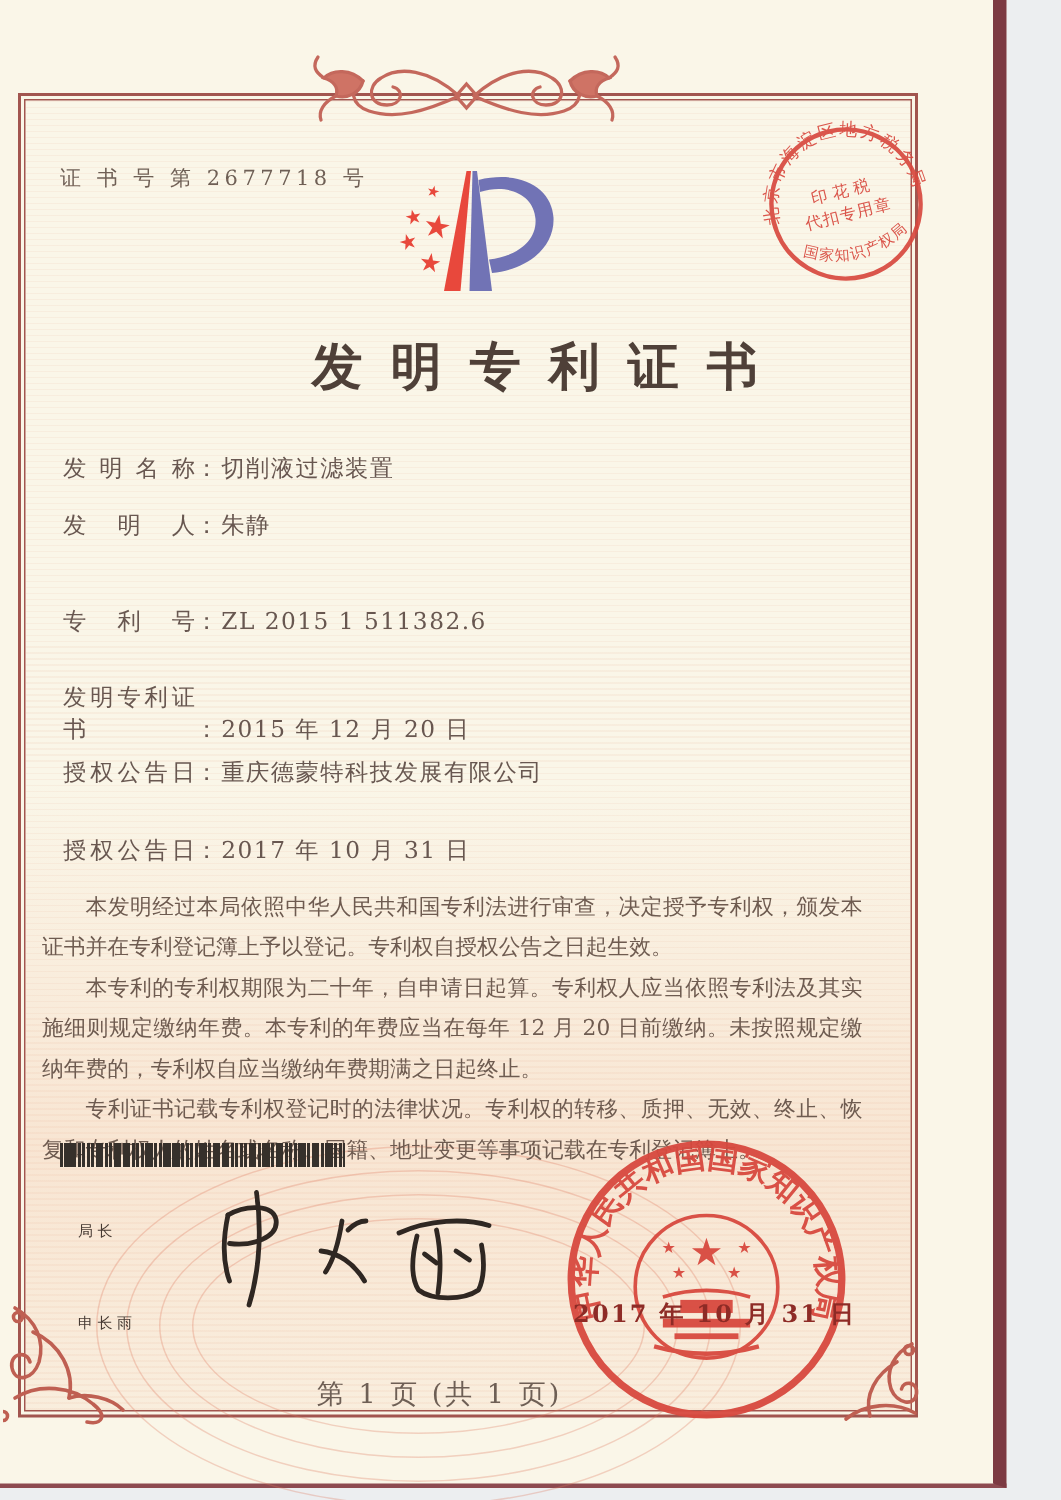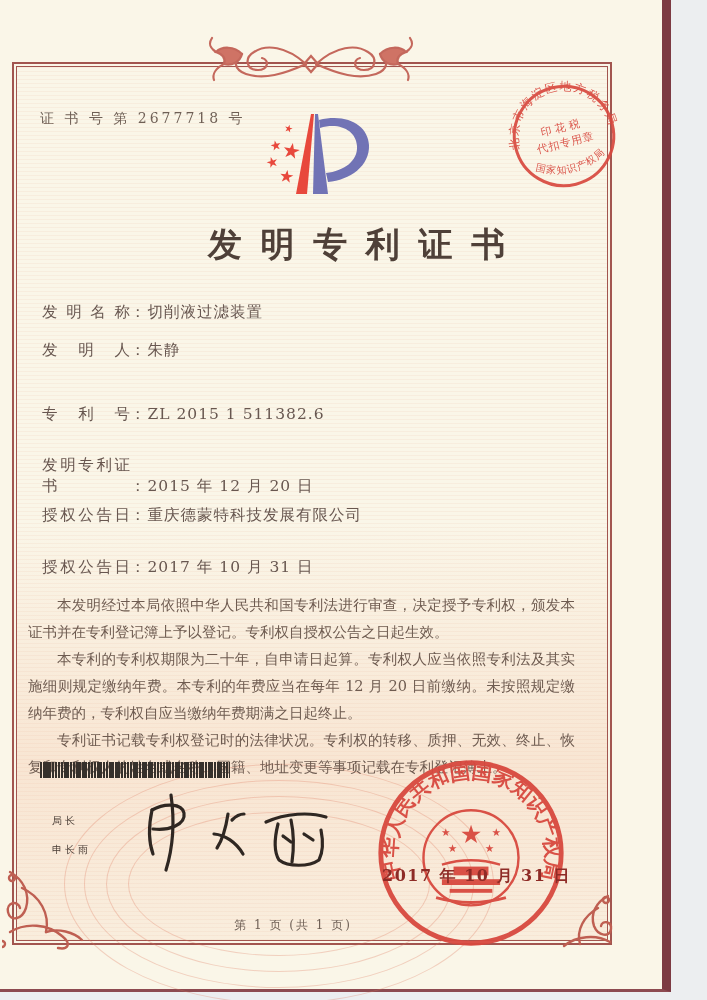--- a/index.html
+++ b/index.html
@@ -81,41 +81,41 @@
   .barcode {
     position:absolute; left:40px; top:762px; width:190px; height:16px;
     background:
       repeating-linear-gradient(90deg,#36302b 0 2px,transparent 2px 3px),
       repeating-linear-gradient(90deg,transparent 0 5px,#36302b 5px 6px,transparent 6px 11px),
       repeating-linear-gradient(90deg,transparent 0 8px,#36302b 8px 11px,transparent 11px 17px);
   }
 
   
   .signer { position:absolute; left:52px; font-size:10px; letter-spacing:3px; color:#463a33; }
-  .signer-title { top:814px; } .signer-name { top:843px; }
+  .signer-title { top:814px; } .signer-name { top:875px; }
   .signature { position:absolute; left:128px; top:790px; }
 
   
   .tax-seal {
     position:absolute; left:503px; top:75px; width:122px; height:122px;
     transform:rotate(-14deg); opacity:0.92;
   }
   .office-seal {
     position:absolute; left:374px; top:756px; width:194px; height:194px;
     opacity:0.95;
   }
   .seal-date {
     position:absolute; left:382px; top:866px; z-index:6;
     font-size:16px; letter-spacing:1.5px; color:#8e2b26; font-weight:600;
   }
 
   
   .footer {
     position:absolute; left:13px; top:917px; width:560px;
-    text-align:center; font-size:12px; letter-spacing:2px; color:#6e5f55;
+    text-align:center; font-size:18px; letter-spacing:2px; color:#6e5f55;
   }
 </style>
 </head>
 <body>
 
 <div class="paper">
 
   <div class="cert-no">证 书 号 第 2677718 号</div>
 
   <div class="frame">

